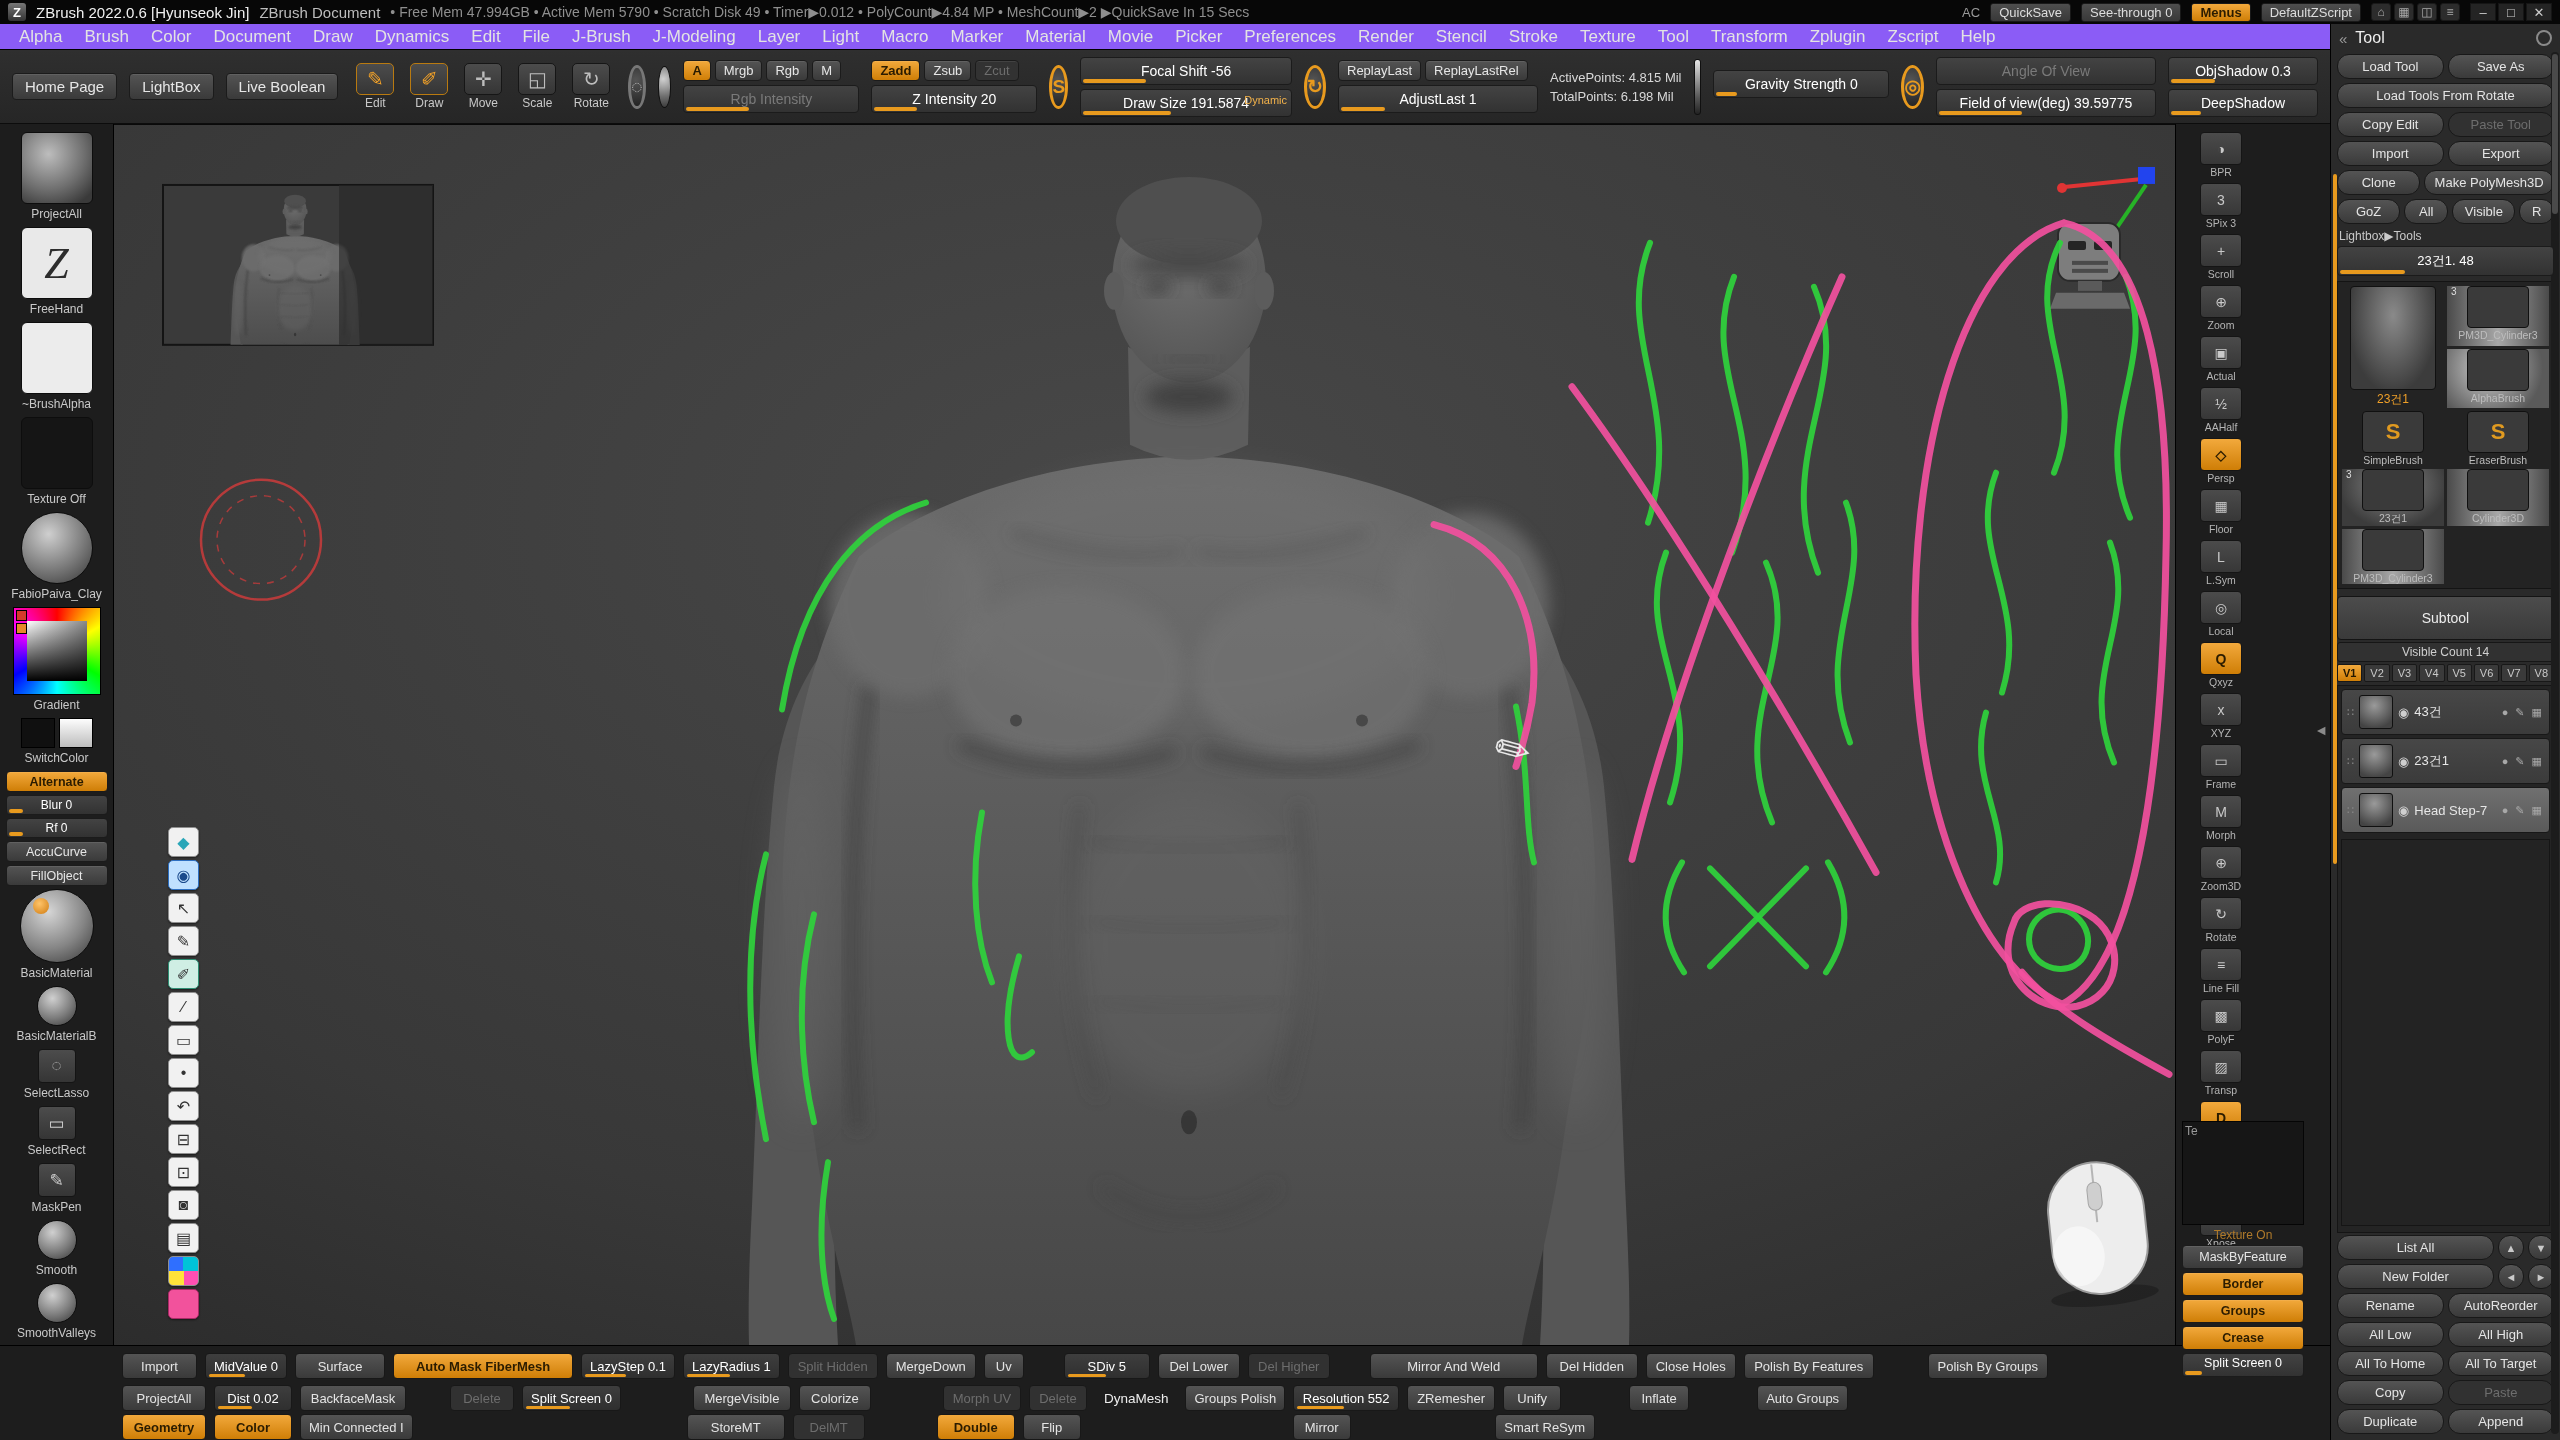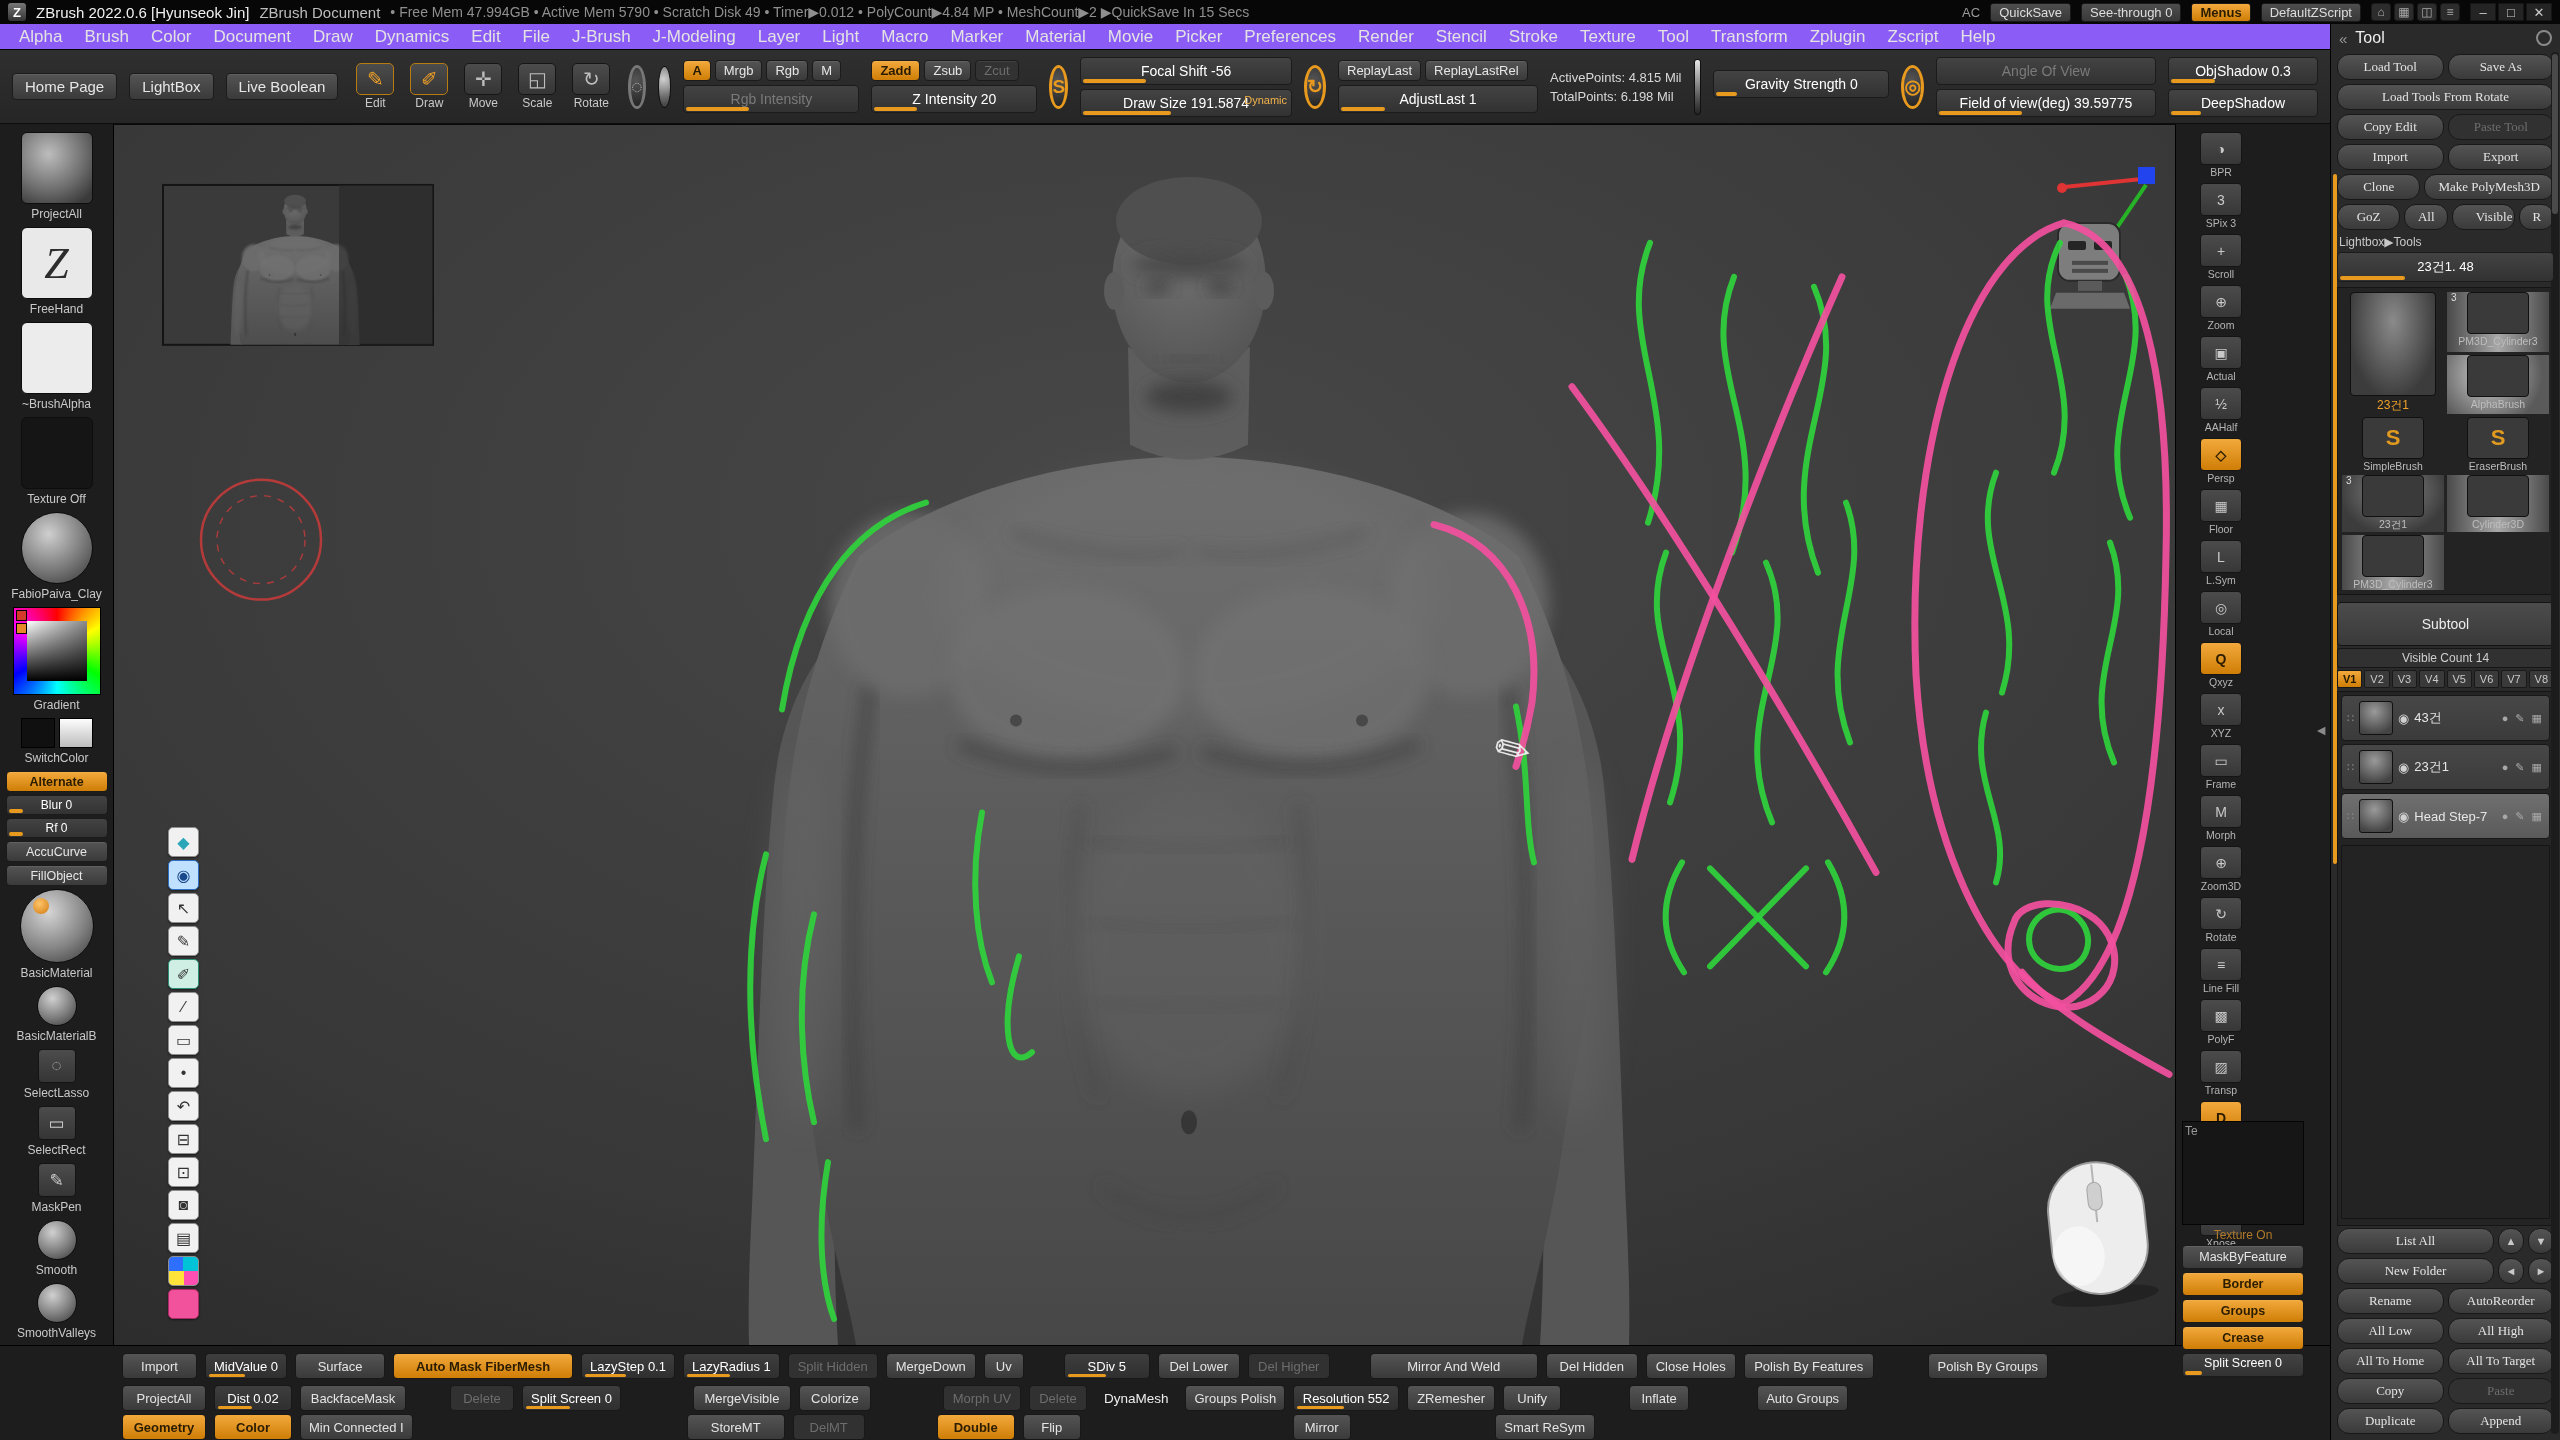--- a/index.html
+++ b/index.html
@@ -106,21 +106,21 @@
   
   #toolpalette{width:230px;background:#2a2a2a;border-left:1px solid #000;display:flex;flex-direction:column;padding:3px 6px 4px;position:relative;font-size:13.5px;}
   #tp-scrollmark{position:absolute;left:2px;top:150px;width:4px;height:690px;background:var(--orange);border-radius:2px;}
   #tp-scrollbar{position:absolute;right:1px;top:28px;bottom:6px;width:8px;background:#1c1c1c;border-radius:4px;}
   #tp-scrollbar .sb-handle{position:absolute;top:2px;left:1px;width:6px;height:160px;background:#4a4a4a;border-radius:3px;}
   .tp-header{display:flex;align-items:center;gap:8px;padding:2px 2px 5px;}
   .tp-header .title{font-size:16px;color:#efefef;}
   .tp-header .chev{color:#9a9a9a;font-size:15px;}
   .tp-header .radial{width:16px;height:16px;border-radius:50%;border:2px solid #8a8a8a;margin-left:auto;}
   .tp-row{display:flex;gap:4px;margin:2px 0;}
-  .tp-btn{flex:1;background:linear-gradient(#545454,#3a3a3a);border:1px solid #181818;border-radius:12px;color:#e4e4e4;font-size:13px;padding:4px 2px;text-align:center;white-space:nowrap;overflow:hidden;font-family:Liberation Serif, serif;}
+  .tp-btn{flex:1;background:linear-gradient(#545454,#3a3a3a);border:1px solid #181818;border-radius:12px;color:#e4e4e4;font-size:13px;padding:4px 2px;text-align:center;white-space:nowrap;overflow:hidden;}
   .tp-btn.disabled{color:#6d6d6d;background:#313131;}
   .tp-btn.icon{flex:0 0 26px;font-size:11px;color:#c9c9c9;}
   .tp-mini{font-size:12px;color:#c9c9c9;padding:3px 2px 1px;}
   .tp-name{margin:2px 0;font-size:13px;}
   .tp-thumbs{display:grid;grid-template-columns:1fr 1fr;grid-auto-flow:dense;gap:3px;background:#232323;border:1px solid #141414;padding:4px;margin:3px 0;}
   .tp-cell{display:flex;flex-direction:column;align-items:center;position:relative;}
   .tp-cell .ico{width:62px;height:42px;border:1px solid #101010;border-radius:4px;background:#3a3a3a;display:flex;align-items:center;justify-content:center;color:#e09a20;font-weight:bold;font-size:22px;}
   .tp-cell.big{grid-row:span 2;}
   .tp-cell.big .ico{width:86px;height:104px;font-size:30px;}
   .tp-cell .lbl{font-size:10.5px;color:#bdbdbd;margin-top:1px;max-width:100px;overflow:hidden;white-space:nowrap;}
@@ -766,21 +766,21 @@
         <button class="tp-btn">Import</button>
         <button class="tp-btn">Export</button>
       </div>
       <div class="tp-row">
         <button class="tp-btn">Clone</button>
         <button class="tp-btn" style="flex:1.6;">Make PolyMesh3D</button>
       </div>
       <div class="tp-row">
         <button class="tp-btn" style="flex:1.2;">GoZ</button>
         <button class="tp-btn" style="flex:0.8;">All</button>
-        <button class="tp-btn" style="flex:1.2;text-align:right;">Visible</button>
+        <button class="tp-btn" style="flex:1.2;">Visible</button>
         <button class="tp-btn" style="flex:0.6;">R</button>
       </div>
 
       <div class="tp-mini">Lightbox▶Tools</div>
       <div class="slider tp-name">
         <span>23건1. 48</span><span class="fill" style="width:30%;"></span>
       </div>
 
       <div class="tp-thumbs">
         <div class="tp-cell big">

